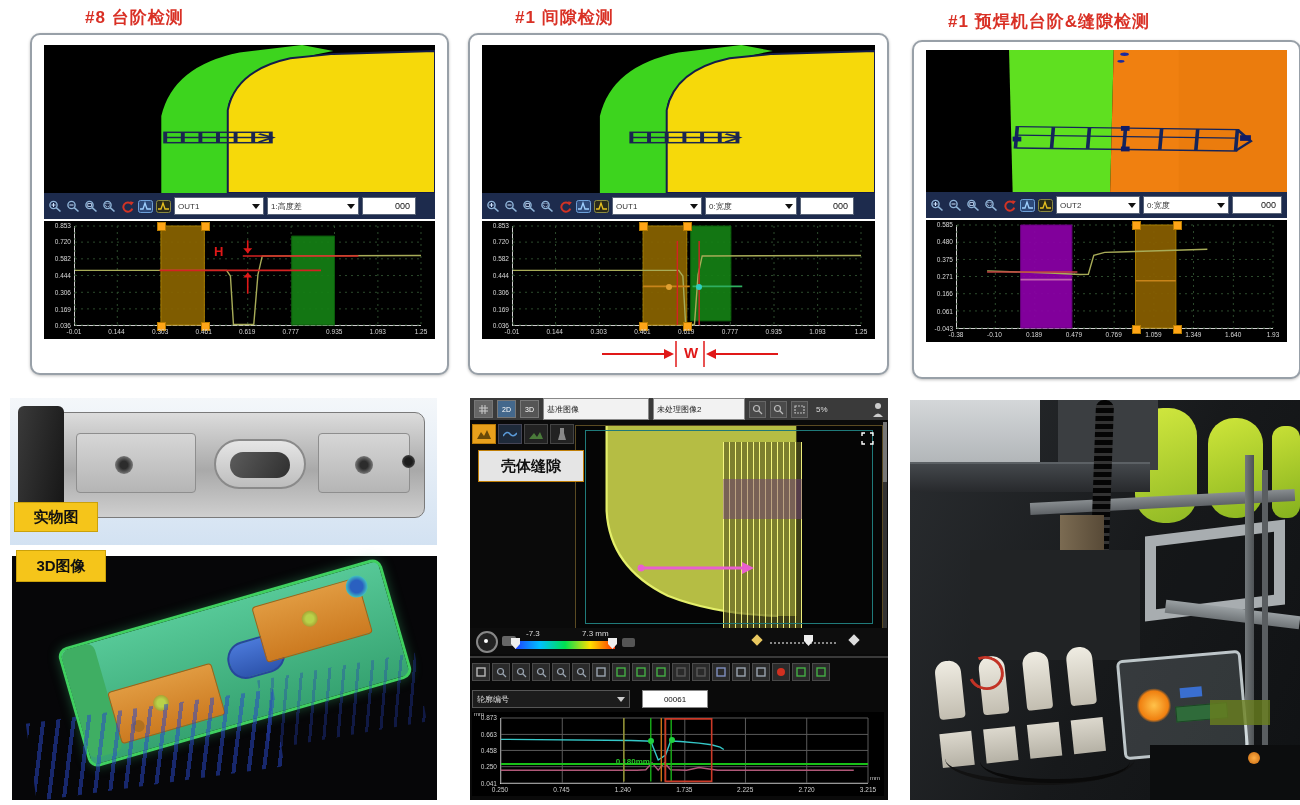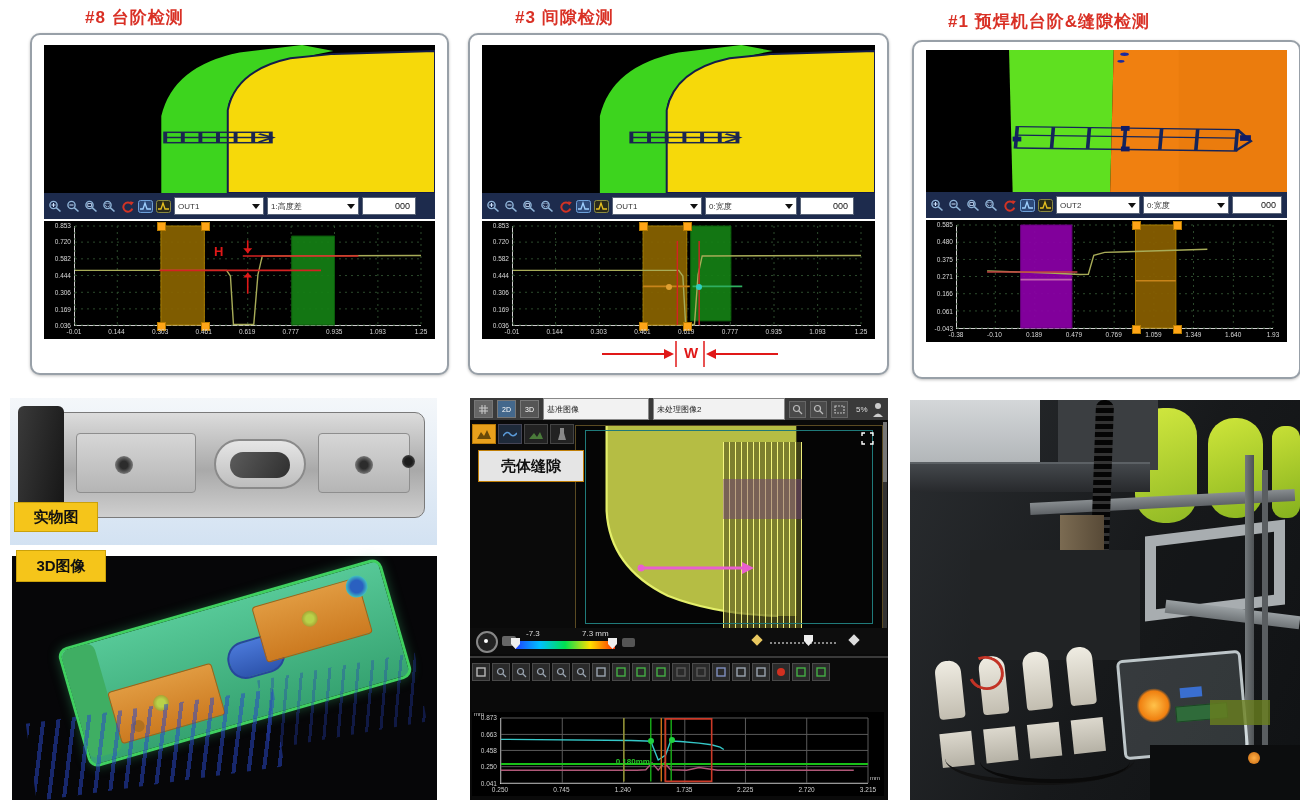--- a/index.html
+++ b/index.html
@@ -23,21 +23,21 @@
   .vicon{width:15px;height:15px;background:#4a4a4a;border:1px solid #666;display:flex;align-items:center;justify-content:center}
   .tbicon{width:18px;height:18px;background:#2a2a2a;border:1px solid #4a4a4a;display:flex;align-items:center;justify-content:center;box-sizing:border-box}
   .pent{background:#eee;clip-path:polygon(0 0,100% 0,100% 55%,50% 100%,0 55%)}
   .diam{width:8px;height:8px;background:#ddd;transform:rotate(45deg)}
   .mfeat{position:absolute;box-sizing:border-box}
 </style>
 </head>
 <body>
 
 <div class="ptitle" style="left:85px;top:6px">#8 台阶检测</div>
-<div class="ptitle" style="left:515px;top:6px">#3 间隙检测</div>
+<div class="ptitle" style="left:515px;top:6px">#1 间隙检测</div>
 <div class="ptitle" style="left:948px;top:10px">#1 预焊机台阶&amp;缝隙检测</div>
 
 <div class="card" style="left:30px;top:33px;width:415px;height:338px">
   <div class="hmap" style="left:12px;top:10px;width:391px;height:148px">
     <svg viewBox="0 0 100 100" preserveAspectRatio="none">
       <rect width="100" height="100" fill="#000"></rect>
       <path d="M30,100 L30,48 Q33,14 50,5 L66,0 L74,4 Q58,12 53,22 Q47,32 47,44 L47,100 Z" fill="#3dd41e"></path>
       <path d="M47,100 L47,44 Q49,17 63,9 L74,6 L100,4 L100,100 Z" fill="#f6d90a" stroke="#131c4a" stroke-width="2" vector-effect="non-scaling-stroke"></path>
       <g stroke="#1a2550" fill="none" stroke-width="1" vector-effect="non-scaling-stroke">
         <rect x="31" y="59" width="27" height="7"></rect>
@@ -443,21 +443,21 @@
       <svg width="9" height="9">
           <path d="M0,3 H9 M0,6 H9 M3,0 V9 M6,0 V9" stroke="#ccc" stroke-width="1"></path>
         </svg>
     </div>
     <div class="vtab" style="background:#44688c">2D</div>
     <div class="vtab">3D</div>
     <div class="wdd" style="width:106px">
         <span>基准图像</span>
         <span class="tri"></span>
       </div>
-    <div class="wdd" style="width:132px">
+    <div class="wdd" style="width:92px">
         <span>未处理图像2</span>
         <span class="tri"></span>
       </div>
     <div class="vicon">
         <svg width="11" height="11">
           <circle cx="4.5" cy="4.5" r="3" fill="none" stroke="#bbb" stroke-width="1.2"></circle>
           <line x1="7" y1="7" x2="10" y2="10" stroke="#bbb" stroke-width="1.2"></line>
         </svg>
       </div>
     <div class="vicon">
@@ -631,20 +631,27 @@
           <rect x="1" y="1" width="8" height="8" fill="none" stroke="#45b045" stroke-width="1.4"></rect>
         </svg>
       </div>
       <div class="tbicon">
         <svg width="10" height="10">
           <rect x="1" y="1" width="8" height="8" fill="none" stroke="#45b045" stroke-width="1.4"></rect>
         </svg>
       </div>
     </div>
 
+  <div class="abs" style="left:2px;top:290px;width:414px;height:22px">
+    <div class="abs" style="left:0;top:2px;width:158px;height:18px;background:#1c1c1c;border:1px solid #555;display:flex;align-items:center;justify-content:space-between;padding:0 4px;box-sizing:border-box">
+      <span style="color:#ddd;font-size:8px">轮廓编号</span>
+      <span style="width:0;height:0;border-left:4px solid transparent;border-right:4px solid transparent;border-top:5px solid #ccc"></span>
+    </div>
+    <div class="abs" style="left:170px;top:2px;width:66px;height:18px;background:#fff;border:1px solid #888;display:flex;align-items:center;justify-content:center;font-size:8px;color:#111;box-sizing:border-box">00061</div>
+  </div>
 
   <div class="chart" id="c4" style="left:2px;top:314px;width:412px;height:84px;background:#000">
       <div style="position: absolute; left: 28px; top: 6px; width: 368px; height: 66px; border-left: 1px solid rgb(208, 208, 208); border-bottom: 1px solid rgb(208, 208, 208); box-sizing: border-box;">
         <svg viewBox="0 0 1000 1000" preserveAspectRatio="none" style="position:absolute;left:0;top:0;width:100%;height:100%;overflow:visible">
           <line x1="0" y1="0" x2="0" y2="1000" stroke="#5a5a5a" stroke-width="1" vector-effect="non-scaling-stroke"></line>
           <line x1="166.94772344013492" y1="0" x2="166.94772344013492" y2="1000" stroke="#5a5a5a" stroke-width="1" vector-effect="non-scaling-stroke"></line>
           <line x1="333.89544688026984" y1="0" x2="333.89544688026984" y2="1000" stroke="#5a5a5a" stroke-width="1" vector-effect="non-scaling-stroke"></line>
           <line x1="500.8431703204048" y1="0" x2="500.8431703204048" y2="1000" stroke="#5a5a5a" stroke-width="1" vector-effect="non-scaling-stroke"></line>
           <line x1="666.1045531197303" y1="0" x2="666.1045531197303" y2="1000" stroke="#5a5a5a" stroke-width="1" vector-effect="non-scaling-stroke"></line>
           <line x1="833.0522765598653" y1="0" x2="833.0522765598653" y2="1000" stroke="#5a5a5a" stroke-width="1" vector-effect="non-scaling-stroke"></line>

